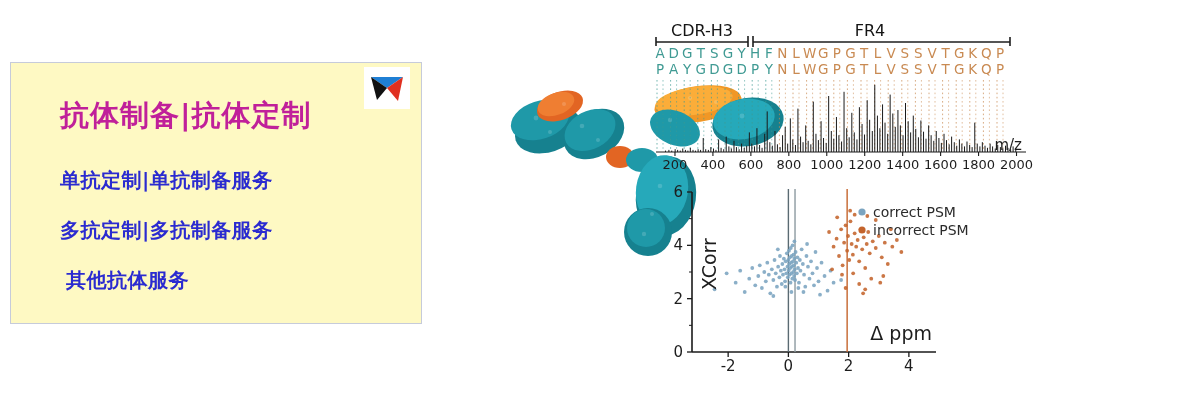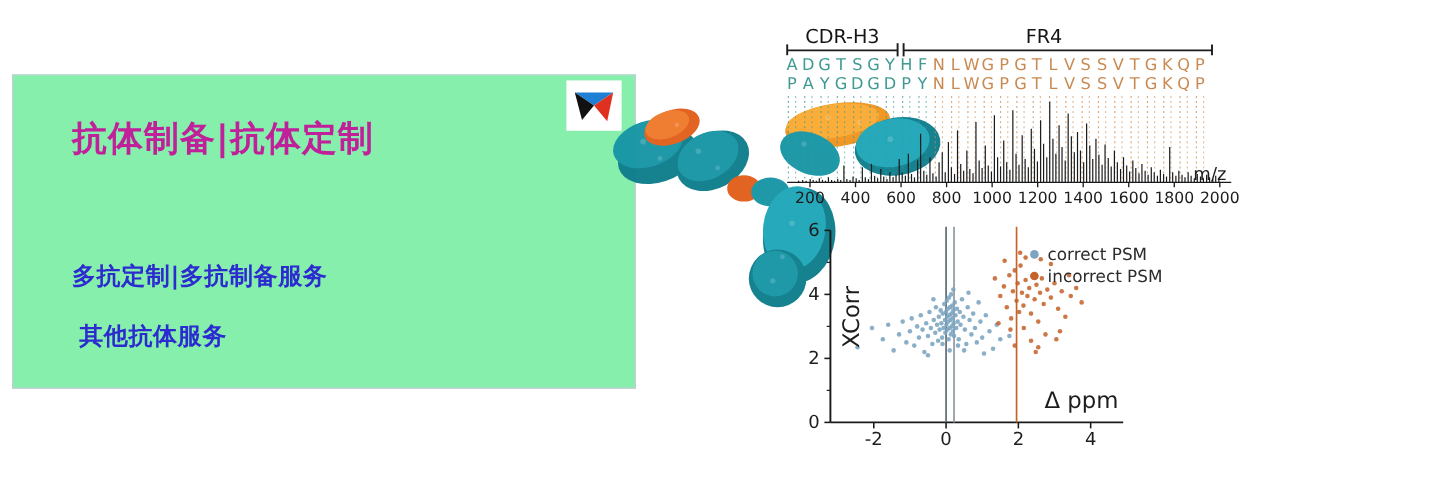--- a/index.html
+++ b/index.html
@@ -3,22 +3,22 @@
 <meta charset="utf-8">
 <style>
   html,body{margin:0;padding:0;}
   body{
     width:1200px;height:400px;background:#ffffff;overflow:hidden;
     font-family:"Liberation Sans","DejaVu Sans",sans-serif;
     position:relative;
   }
   
   #left-panel{
-    position:absolute;left:10px;top:62px;width:520px;height:262px;
-    background:#86efac;
+    position:absolute;left:10px;top:62px;width:412px;height:262px;
+    background:#fef9c3;
     box-shadow:0 0 0 1px #c6cbda inset;
   }
   #brand-logo{
     position:absolute;right:12px;top:5px;width:46px;height:42px;
     background:#ffffff;display:block;
   }
   #panel-title{
     position:absolute;left:50px;top:34px;
     font-size:29px;font-weight:700;color:#c0209a;
     letter-spacing:1px;white-space:nowrap;
@@ -54,20 +54,21 @@
   <div id="brand-logo">
     <svg width="46" height="42" viewBox="0 0 46 42">
       <polygon points="7,10 39,10 23,21" fill="#1f7fd4"></polygon>
       <polygon points="39,10 34,34 23,21" fill="#e03020"></polygon>
       <polygon points="7,10 23,21 13,33" fill="#111111"></polygon>
     </svg>
   </div>
 
   <div id="panel-title">抗体制备|抗体定制</div>
 
+  <div class="panel-link" id="panel-link-0">单抗定制|单抗制备服务</div>
   <div class="panel-link" id="panel-link-2">其他抗体服务</div>
   <div class="panel-link" id="panel-link-1">多抗定制|多抗制备服务</div>
 </div>
 
 <div id="figure">
   <svg id="fig-svg" width="730" height="400" viewBox="0 0 730 400">
 
     <g id="antibody">
       <g opacity="0.97">
 

